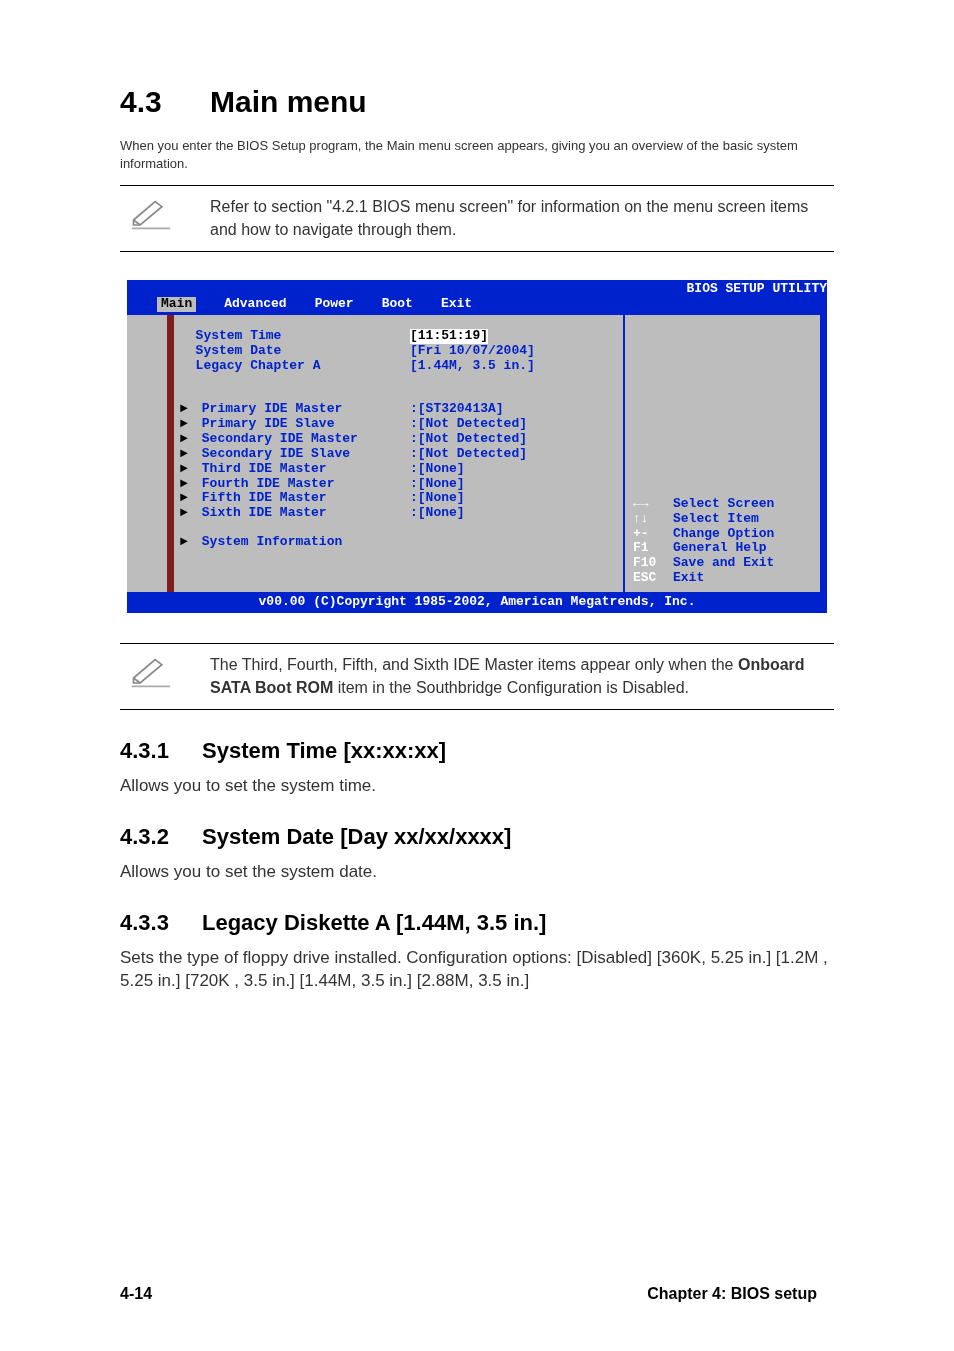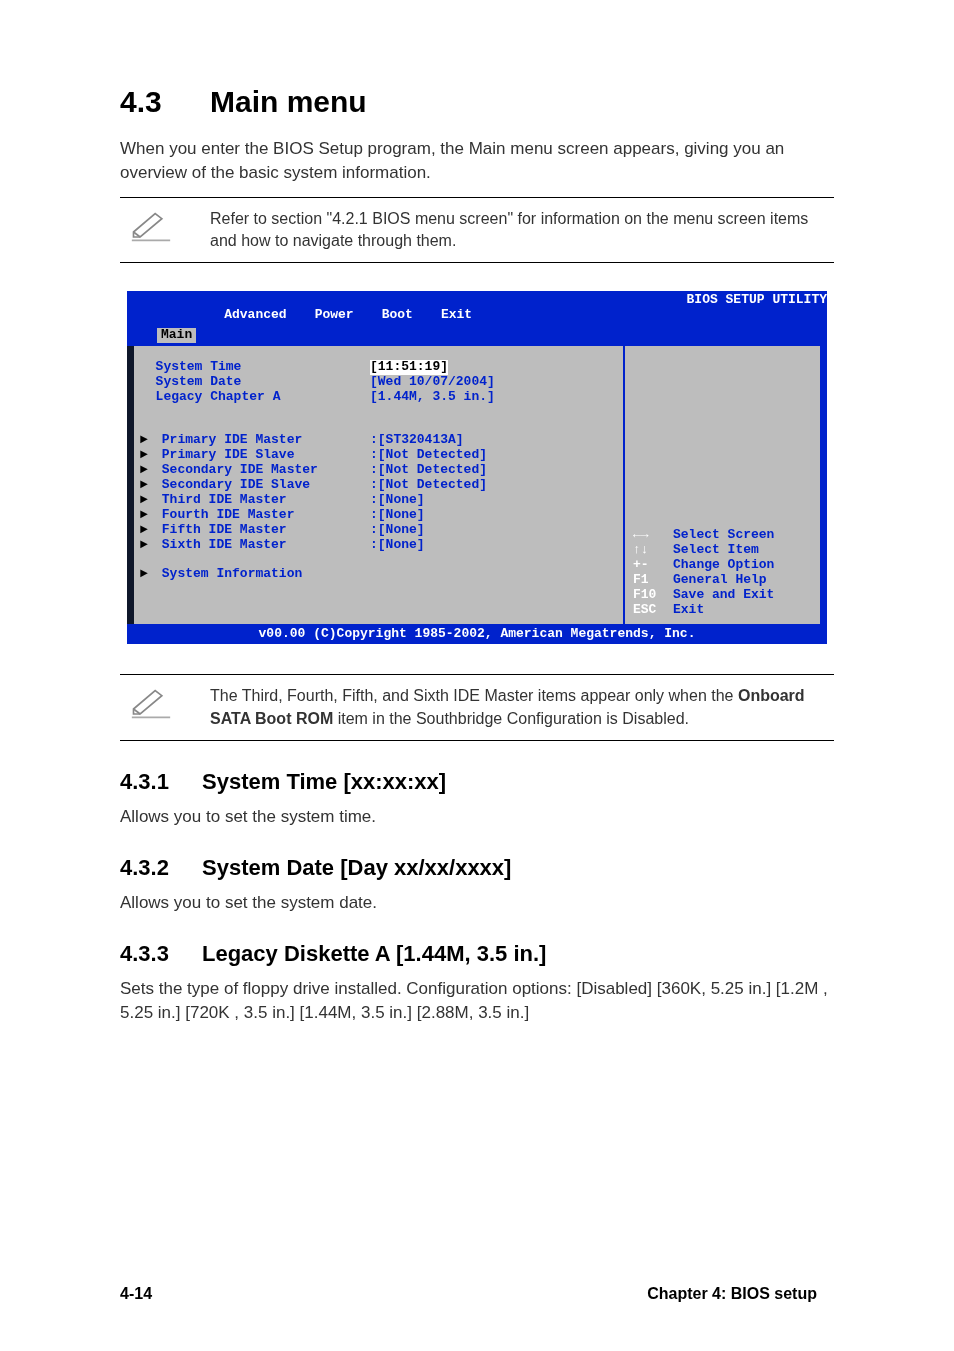--- a/index.html
+++ b/index.html
@@ -22,21 +22,21 @@
       font-size: 30px;
       font-weight: bold;
       color: #000;
       margin-bottom: 18px;
     }
     .h1-num {
       display: inline-block;
       width: 90px;
     }
     .intro-text {
-      font-size: 17px;
+      font-size: 13px;
       line-height: 1.4;
       color: #333;
       margin-bottom: 12px;
     }
     .note-block {
       display: flex;
       border-top: 1px solid #000;
       border-bottom: 1px solid #000;
       padding: 10px 0;
       margin-bottom: 28px;
@@ -83,26 +83,26 @@
       padding: 0 30px 3px 30px;
       gap: 28px;
     }
     .bios-menu-bar .tab {
       color: #fff;
     }
     .bios-menu-bar .tab.active {
       background: #bdbdbd;
       color: #000;
       padding: 0 4px;
-      margin-top: 20px;
     }
     .bios-body {
       display: flex;
-      border-left: 7px solid #0f172a;
+      border-left: 7px solid #7f1d1d;
       border-right: 7px solid #0022cc;
+      margin-left: 40px;
     }
     .bios-left {
       flex: 1;
       padding: 14px 6px 14px 6px;
       background: #bdbdbd;
       color: #0022cc;
       border-right: 2px solid #0022cc;
     }
     .bios-right {
       width: 195px;
@@ -217,21 +217,21 @@
       <span class="tab">Exit</span>
     </div>
     <div class="bios-body">
       <div class="bios-left">
         <div class="bios-row highlighted">
           <span class="label">  <span>System Time</span></span>
           <span class="value">[11:51:19]</span>
         </div>
         <div class="bios-row">
           <span class="label">  <span>System Date</span></span>
-          <span class="value">[Wed 10/07/2004]</span>
+          <span class="value">[Fri 10/07/2004]</span>
         </div>
         <div class="bios-row">
           <span class="label">  <span>Legacy Chapter A</span></span>
           <span class="value">[1.44M, 3.5 in.]</span>
         </div>
         <div class="bios-spacer"></div>
         <div class="bios-row">
           <span class="label"><span class="bios-arrow">►</span> <span>Primary IDE Master</span></span>
           <span class="value">:[ST320413A]</span>
         </div>

